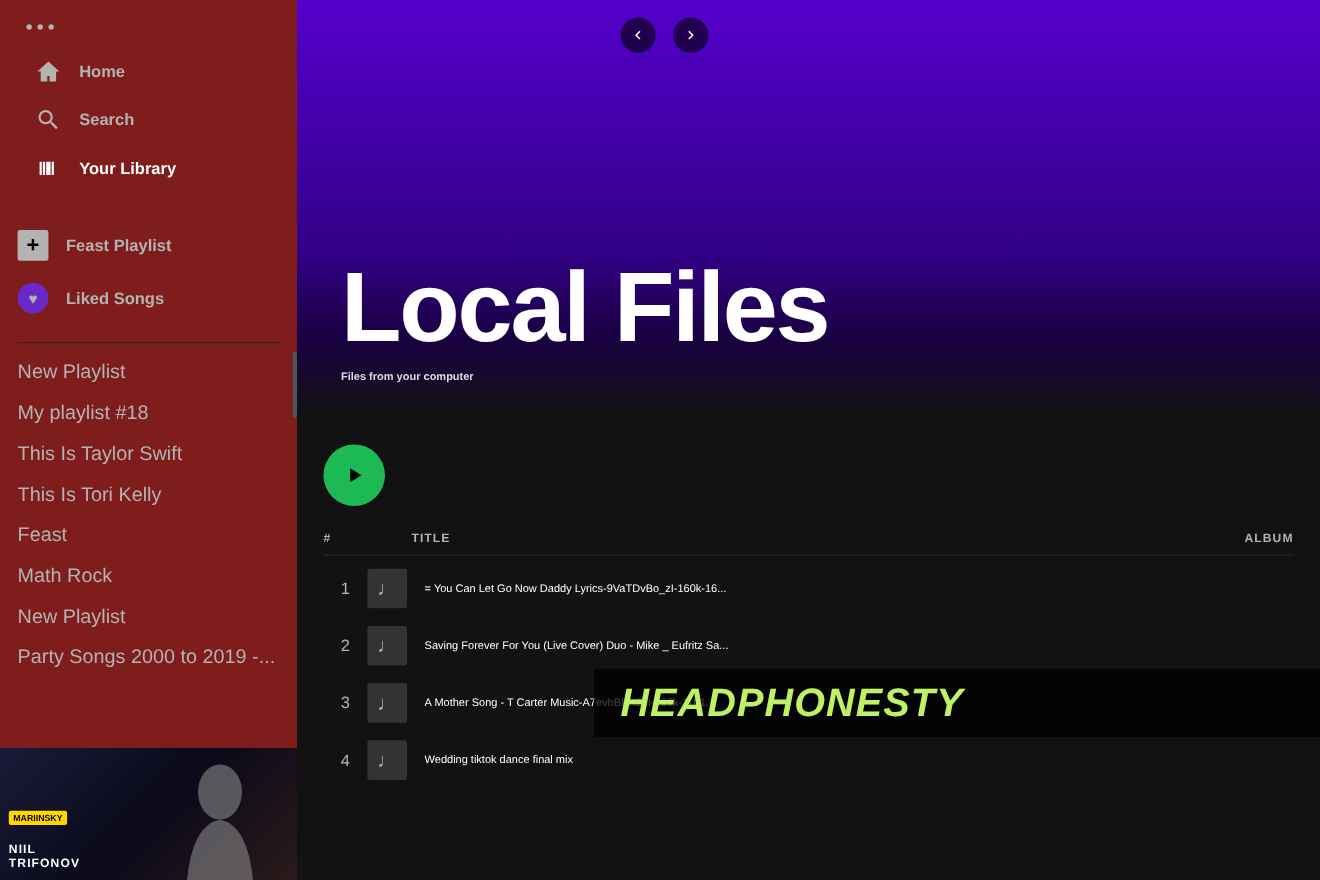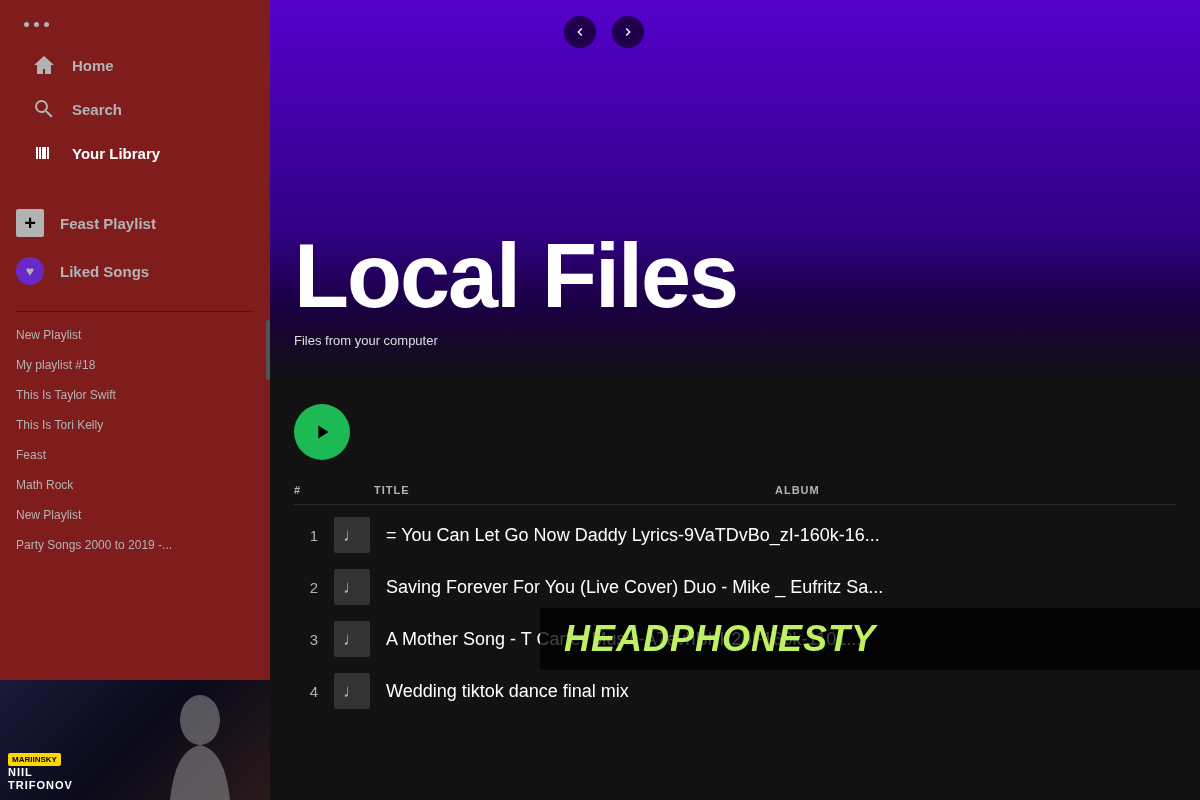--- a/index.html
+++ b/index.html
@@ -124,21 +124,21 @@
       padding: 0 16px;
       position: relative;
     }
 
     .playlist-list::-webkit-scrollbar { width: 4px; }
     .playlist-list::-webkit-scrollbar-thumb { background: #535353; border-radius: 2px; }
 
     .playlist-item {
       padding: 8px 0;
       color: #b3b3b3;
-      font-size: 12px;
+      font-size: 18px;
       cursor: pointer;
       white-space: nowrap;
       overflow: hidden;
       text-overflow: ellipsis;
     }
 
     
     .scroll-indicator {
       position: absolute;
       right: 0;
@@ -181,21 +181,21 @@
       right: 8px;
     }
 
     .mariinsky-badge {
       background: #ffd700;
       color: #000;
       font-size: 8px;
       font-weight: bold;
       padding: 2px 4px;
       border-radius: 2px;
-      margin-bottom: 0;
+      margin-bottom: 16px;
       display: inline-block;
     }
 
     .album-artist-name {
       color: #fff;
       font-size: 11px;
       font-weight: bold;
       text-transform: uppercase;
       letter-spacing: 1px;
       line-height: 1.2;
@@ -240,40 +240,40 @@
       flex: 1;
       overflow-y: auto;
     }
 
     .main-scroll::-webkit-scrollbar { width: 6px; }
     .main-scroll::-webkit-scrollbar-thumb { background: #535353; border-radius: 3px; }
 
     
     .hero-section {
       background: linear-gradient(180deg, #5500cc 0%, #4400aa 30%, #330088 60%, #1a0044 80%, #121212 100%);
-      padding: 80px 24px 32px 24px;
+      padding: 80px 24px 32px 40px;
       min-height: 380px;
       display: flex;
       flex-direction: column;
       justify-content: flex-end;
     }
 
     .hero-title {
       font-size: 90px;
       font-weight: 900;
       color: #fff;
       line-height: 1;
       margin-bottom: 12px;
       letter-spacing: -2px;
     }
 
     .hero-subtitle {
-      font-size: 13px;
+      font-size: 10px;
       color: rgba(255,255,255,0.85);
-      font-weight: 400;
+      font-weight: 700;
     }
 
     
     .controls-section {
       padding: 24px 24px 16px 24px;
       background: #121212;
     }
 
     .play-btn {
       width: 56px;
@@ -305,21 +305,22 @@
 
     .track-list-header-col {
       font-size: 11px;
       font-weight: 600;
       color: #b3b3b3;
       text-transform: uppercase;
       letter-spacing: 1px;
     }
 
     .track-list-header-col.album-col {
-      text-align: left;
+      text-align: right;
+      margin-left: 15px;
     }
 
     .track-row {
       display: grid;
       grid-template-columns: 40px 40px 1fr 1fr;
       padding: 8px 0;
       border-radius: 4px;
       align-items: center;
       cursor: pointer;
     }
@@ -342,21 +343,21 @@
       font-size: 18px;
       font-style: italic;
       font-weight: bold;
     }
 
     .track-info {
       padding: 0 12px;
     }
 
     .track-title {
-      font-size: 18px;
+      font-size: 10px;
       color: #fff;
       white-space: nowrap;
       overflow: hidden;
       text-overflow: ellipsis;
     }
 
     .track-album {
       font-size: 13px;
       color: #b3b3b3;
     }

